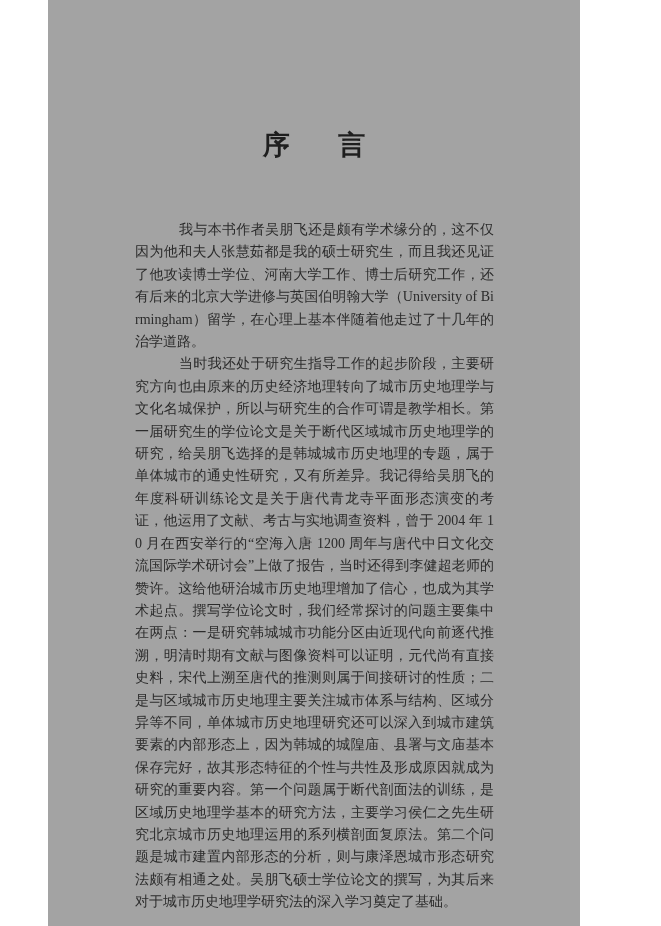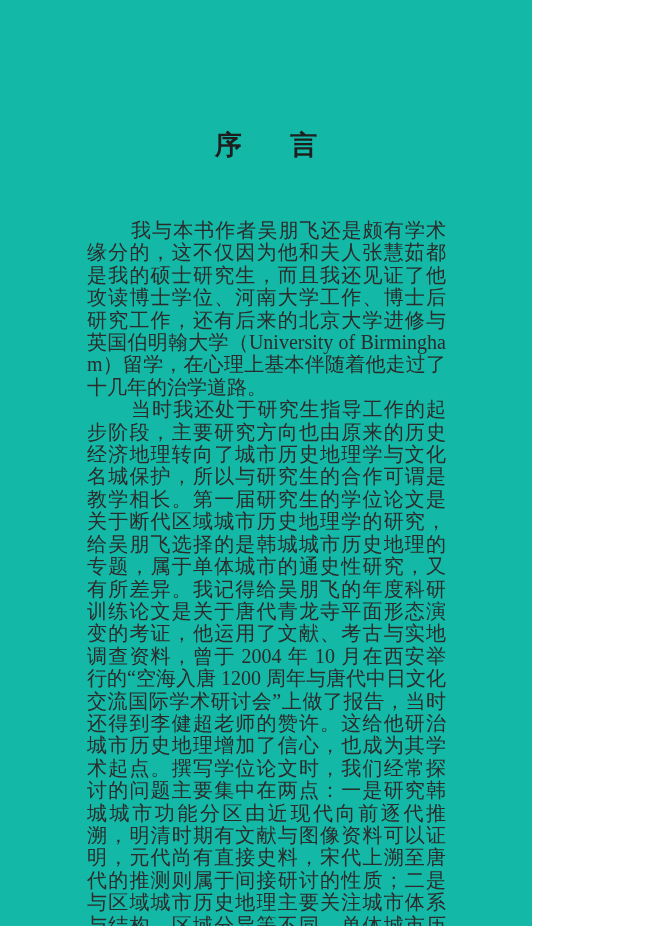--- a/index.html
+++ b/index.html
@@ -9,23 +9,24 @@
     }
     body {
       width: 661px;
       height: 926px;
       font-family: "Liberation Serif", "DejaVu Serif", serif;
     }
     .page {
       position: relative;
       width: 532px;
       height: 926px;
-      background: #14b8a6;
+      background: #a3a3a3;
       overflow: hidden;
       box-sizing: border-box;
+      margin-left: 48px;
     }
     .title {
       margin: 131px 0 0 0;
       text-align: center;
       font-family: "Liberation Sans", "DejaVu Sans", sans-serif;
       font-weight: bold;
       font-size: 27px;
       line-height: 28px;
       color: #1e1e1e;
     }
@@ -33,21 +34,21 @@
     .title-inner {
       letter-spacing: 1.8em;
       margin-right: -1.8em;
     }
     .body-text {
       margin: 60px 86px 0 87px; 
       color: #2b2b2b;
     }
     .body-text p {
       margin: 0;
-      font-size: 20px;
+      font-size: 14px;
       line-height: 22.4px;
       text-align: justify;
       text-justify: inter-character;
       text-indent: 44px; 
       word-break: break-all;
     }
   </style>
 </head>
 <body>
 

